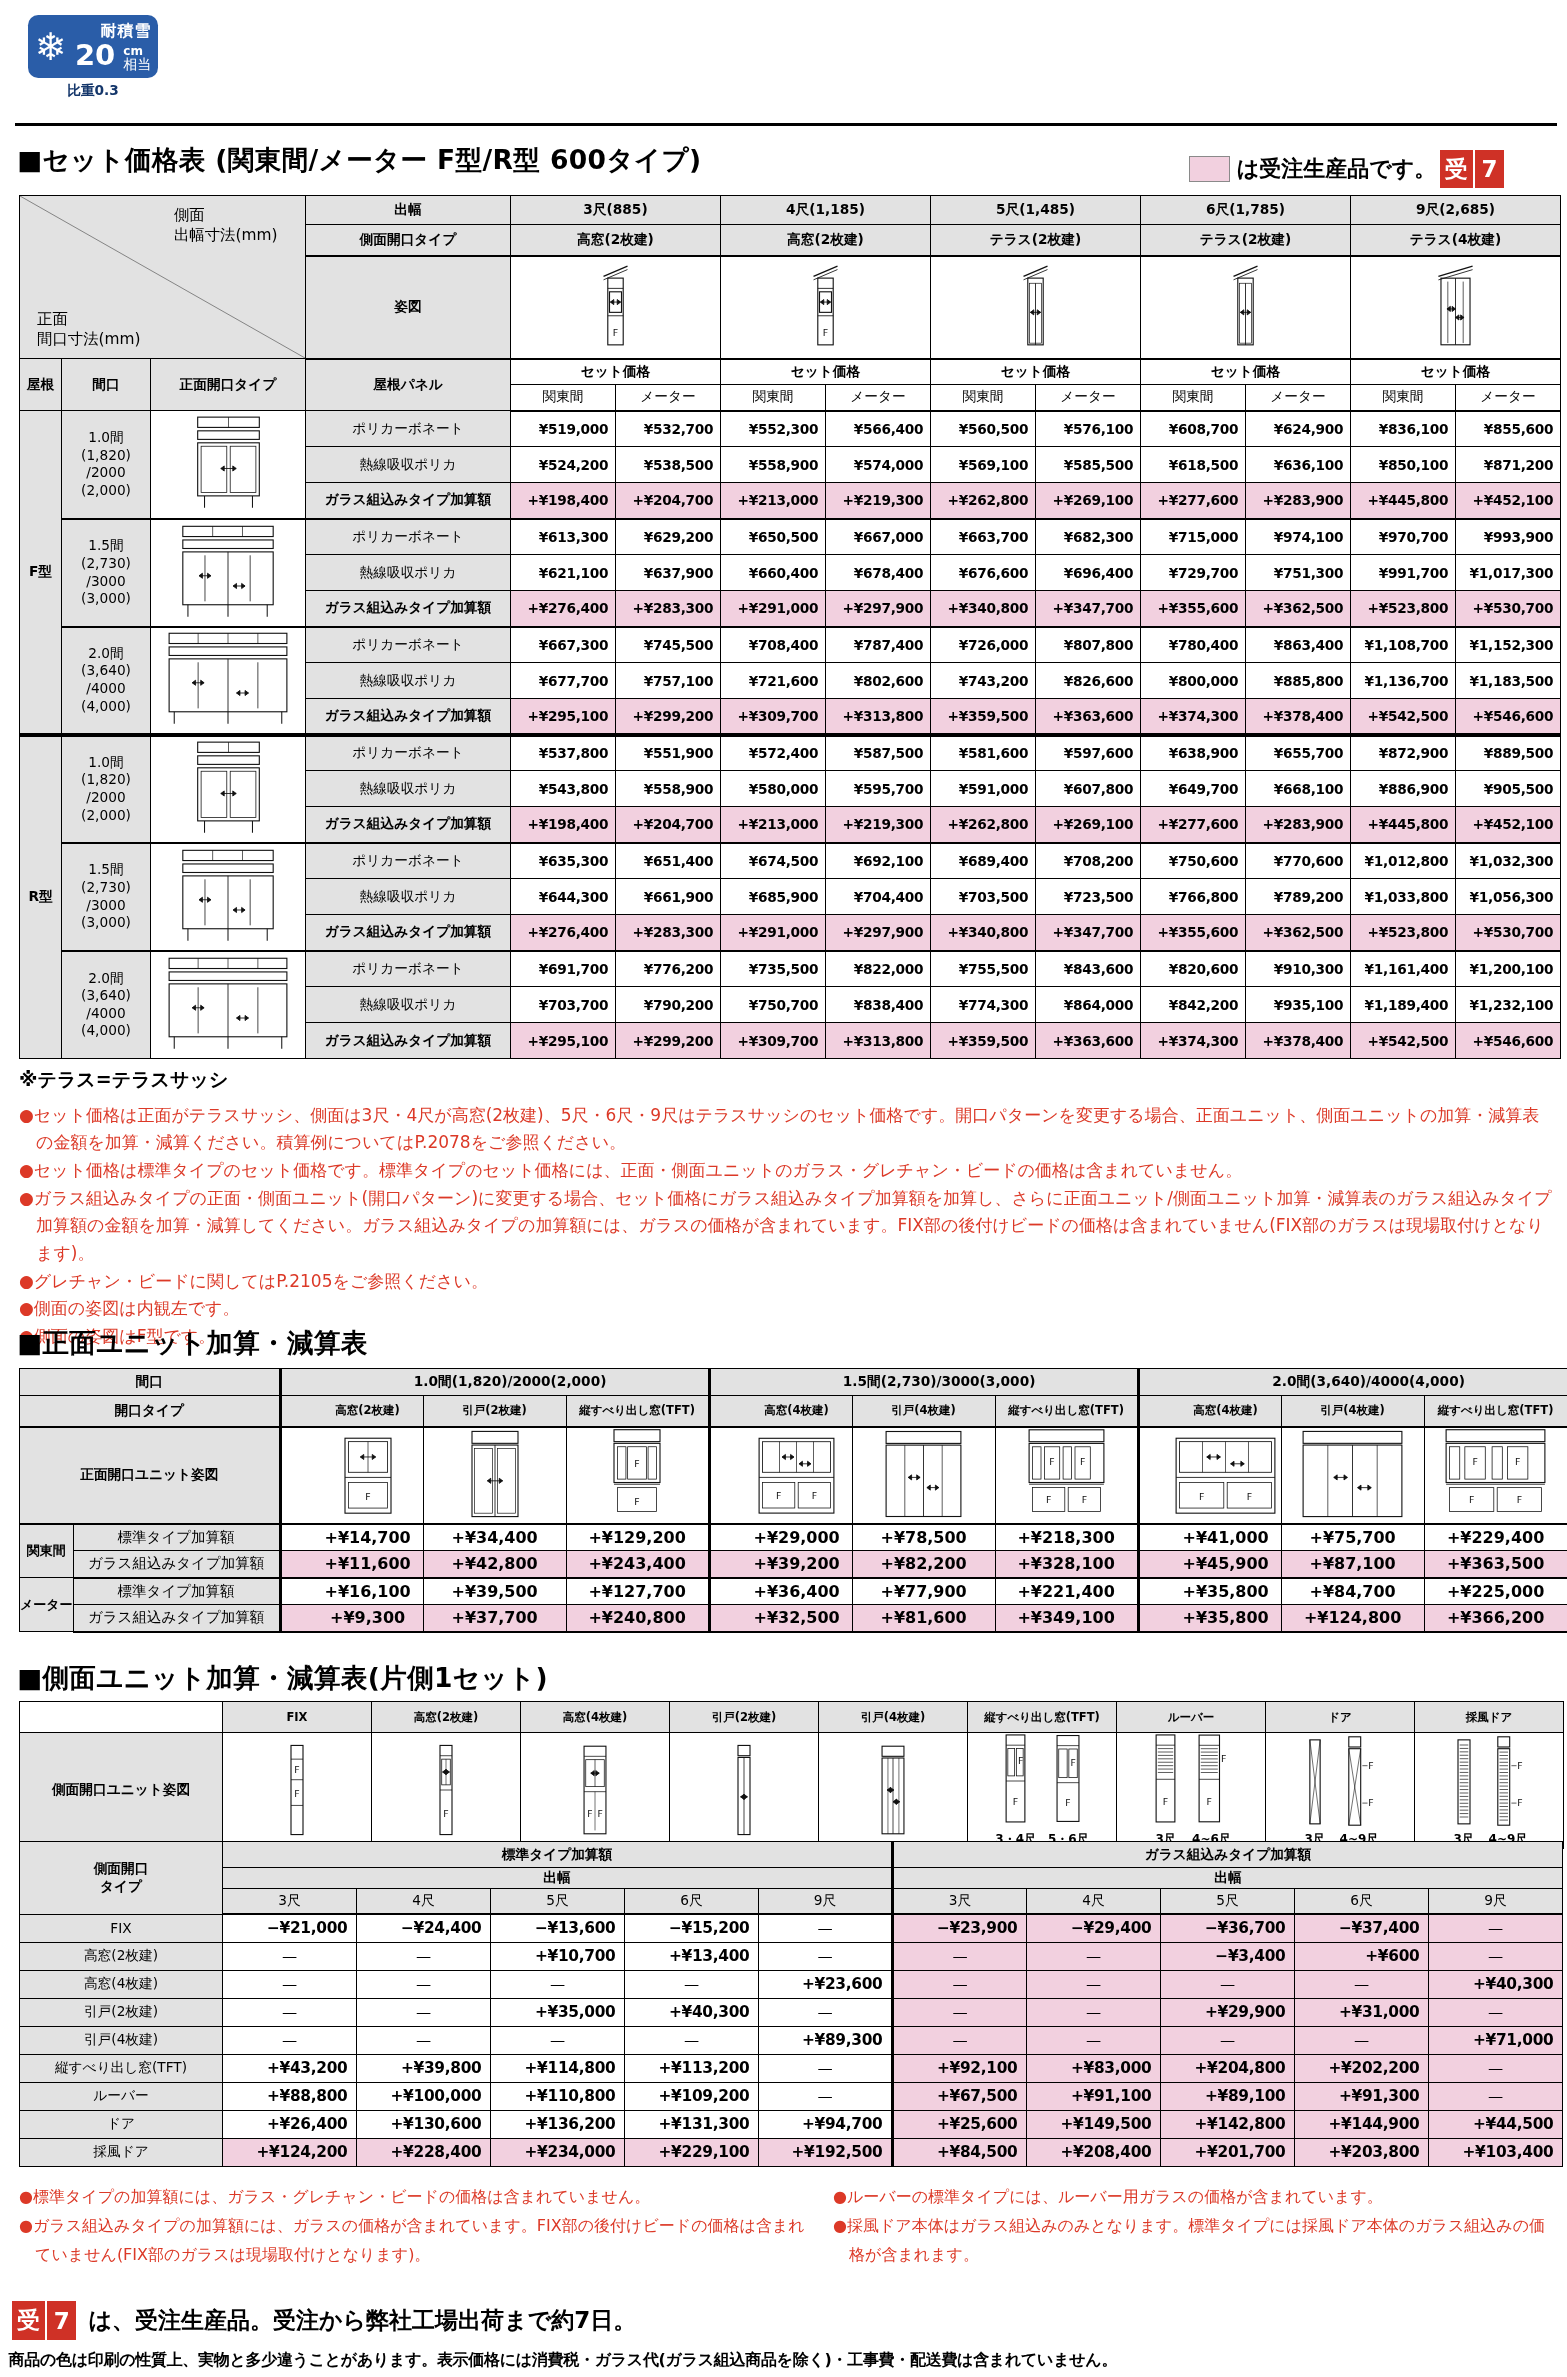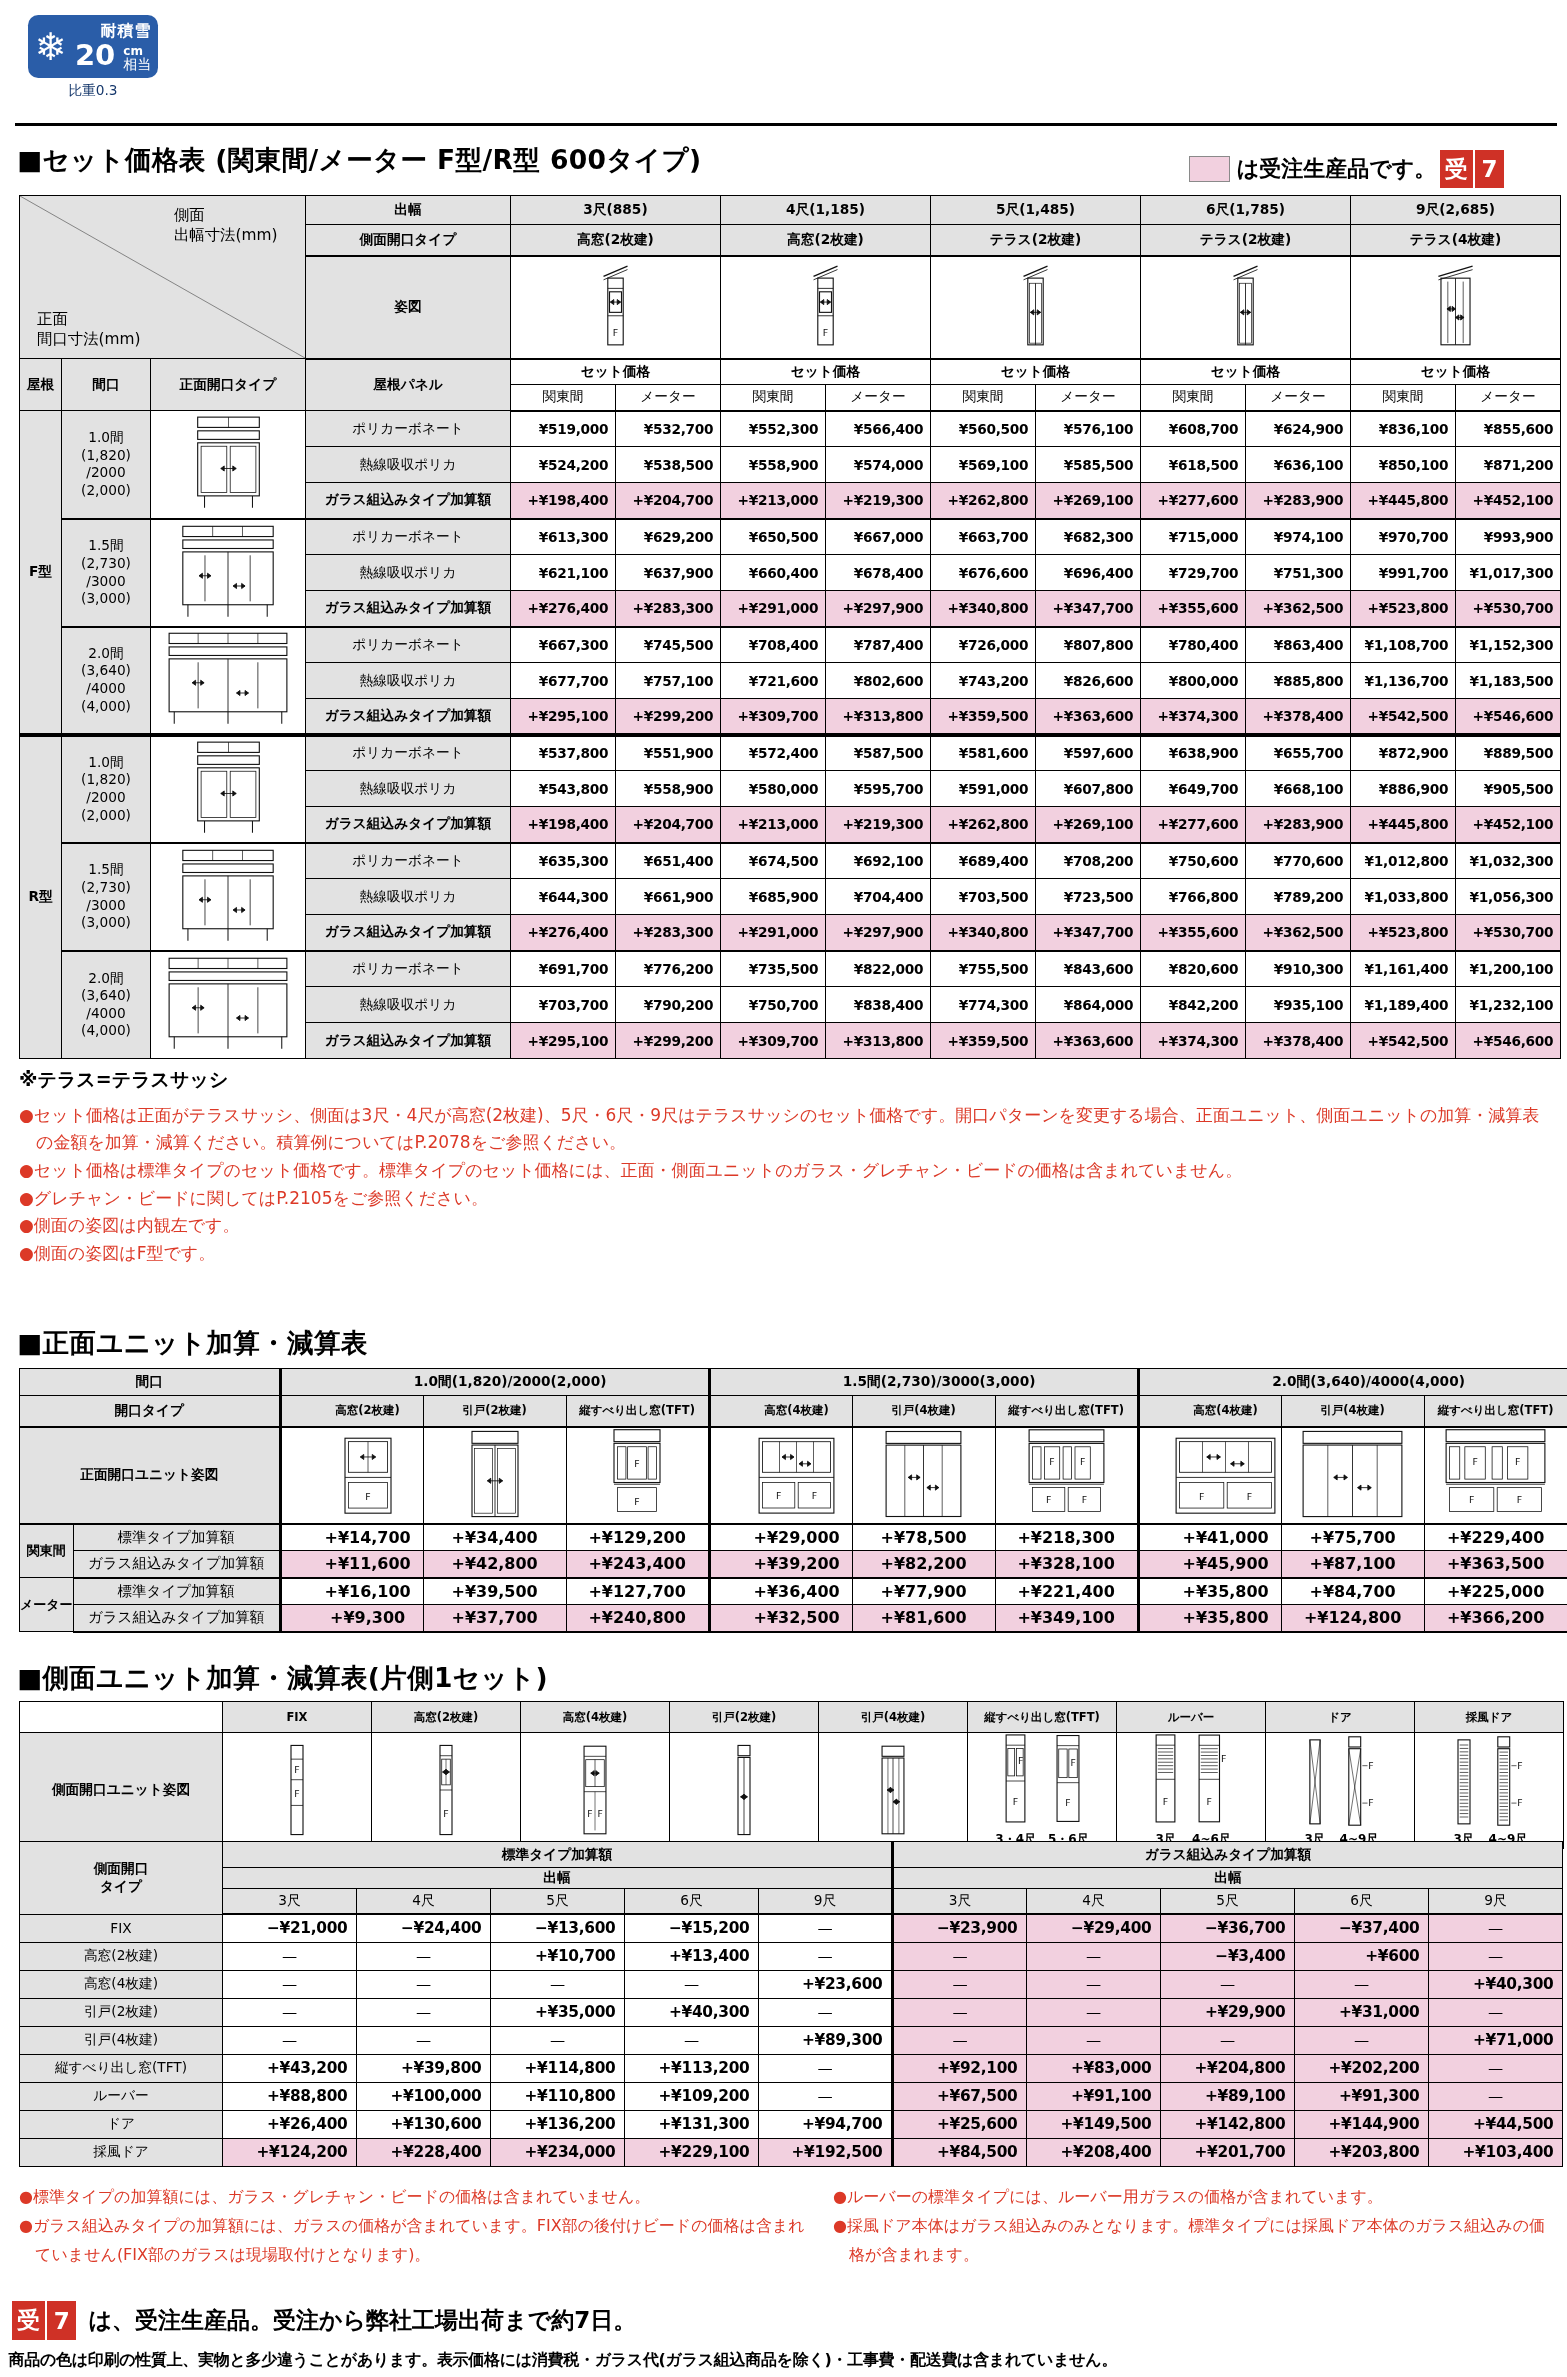--- a/index.html
+++ b/index.html
@@ -11,21 +11,21 @@
   #snow-badge{left:28px;top:15.4px;width:130px;height:63px;background:#2a5da8;border-radius:10.2px;
     display:flex;align-items:center;justify-content:center;gap:8.5px;color:#fff;}
   #snow-badge .flake{font-size:38px;line-height:1;}
   #snow-badge .bt{display:flex;flex-direction:column;align-items:flex-end;line-height:1.05;}
   #snow-badge .bt .t1{font-size:16px;font-weight:bold;letter-spacing:0.9px;}
   #snow-badge .bt .t2{display:flex;align-items:flex-end;}
   #snow-badge .bt .num{font-size:29px;font-weight:bold;}
   #snow-badge .bt .u{display:flex;flex-direction:column;align-items:flex-start;line-height:1;margin-left:1.7px;}
   #snow-badge .bt .u .cm{font-size:12px;font-weight:bold;}
   #snow-badge .bt .u .sub{font-size:14px;}
-  #hiju{left:28px;top:82px;width:130px;text-align:center;font-size:13.7px;font-weight:normal;color:#15376b;}
+  #hiju{left:28px;top:82px;width:130px;text-align:center;font-size:13.7px;font-weight:bold;color:#15376b;}
 
   #toprule{left:15.4px;top:123px;width:1542px;height:3.4px;background:#000;}
 
   #main-title{left:17px;top:142px;font-size:26.5px;font-weight:bold;letter-spacing:0.4px;}
   #legend{left:1189px;top:150px;display:flex;align-items:center;}
   #legend .sw{width:39px;height:24px;background:#f2d0df;border:0.9px solid #8a8a8a;margin-right:6.8px;}
   #legend .lt{font-size:22px;font-weight:bold;}
   .jb{background:#cf3126;color:#fff;display:inline-flex;align-items:stretch;font-weight:bold;}
   .jb .l{padding:1.7px 5.1px;font-size:23px;display:flex;align-items:center;}
   .jb .d{width:1.7px;background:#fff;}
@@ -572,20 +572,21 @@
         <td class="num p ">+¥546,600</td>
       </tr>
     </tbody>
   </table>
 
 <div class="abs" id="notes1">
   <div class="nh">※テラス=テラスサッシ</div>
   <div id="notes1-list">
       <div class="rnote">●セット価格は正面がテラスサッシ、側面は3尺・4尺が高窓(2枚建)、5尺・6尺・9尺はテラスサッシのセット価格です。開口パターンを変更する場合、正面ユニット、側面ユニットの加算・減算表の金額を加算・減算ください。積算例についてはP.2078をご参照ください。</div>
       <div class="rnote">●セット価格は標準タイプのセット価格です。標準タイプのセット価格には、正面・側面ユニットのガラス・グレチャン・ビードの価格は含まれていません。</div>
+      <div class="rnote">●ガラス組込みタイプの正面・側面ユニット(開口パターン)に変更する場合、セット価格にガラス組込みタイプ加算額を加算し、さらに正面ユニット/側面ユニット加算・減算表のガラス組込みタイプ加算額の金額を加算・減算してください。ガラス組込みタイプの加算額には、ガラスの価格が含まれています。FIX部の後付けビードの価格は含まれていません(FIX部のガラスは現場取付けとなります)。</div>
       <div class="rnote">●グレチャン・ビードに関してはP.2105をご参照ください。</div>
       <div class="rnote">●側面の姿図は内観左です。</div>
       <div class="rnote">●側面の姿図はF型です。</div>
     </div>
 </div>
 
 <div class="abs sec-title" id="front-title">■正面ユニット加算・減算表</div>
 <table class="abs" id="front-table">
     <colgroup>
       <col style="width:48px">

